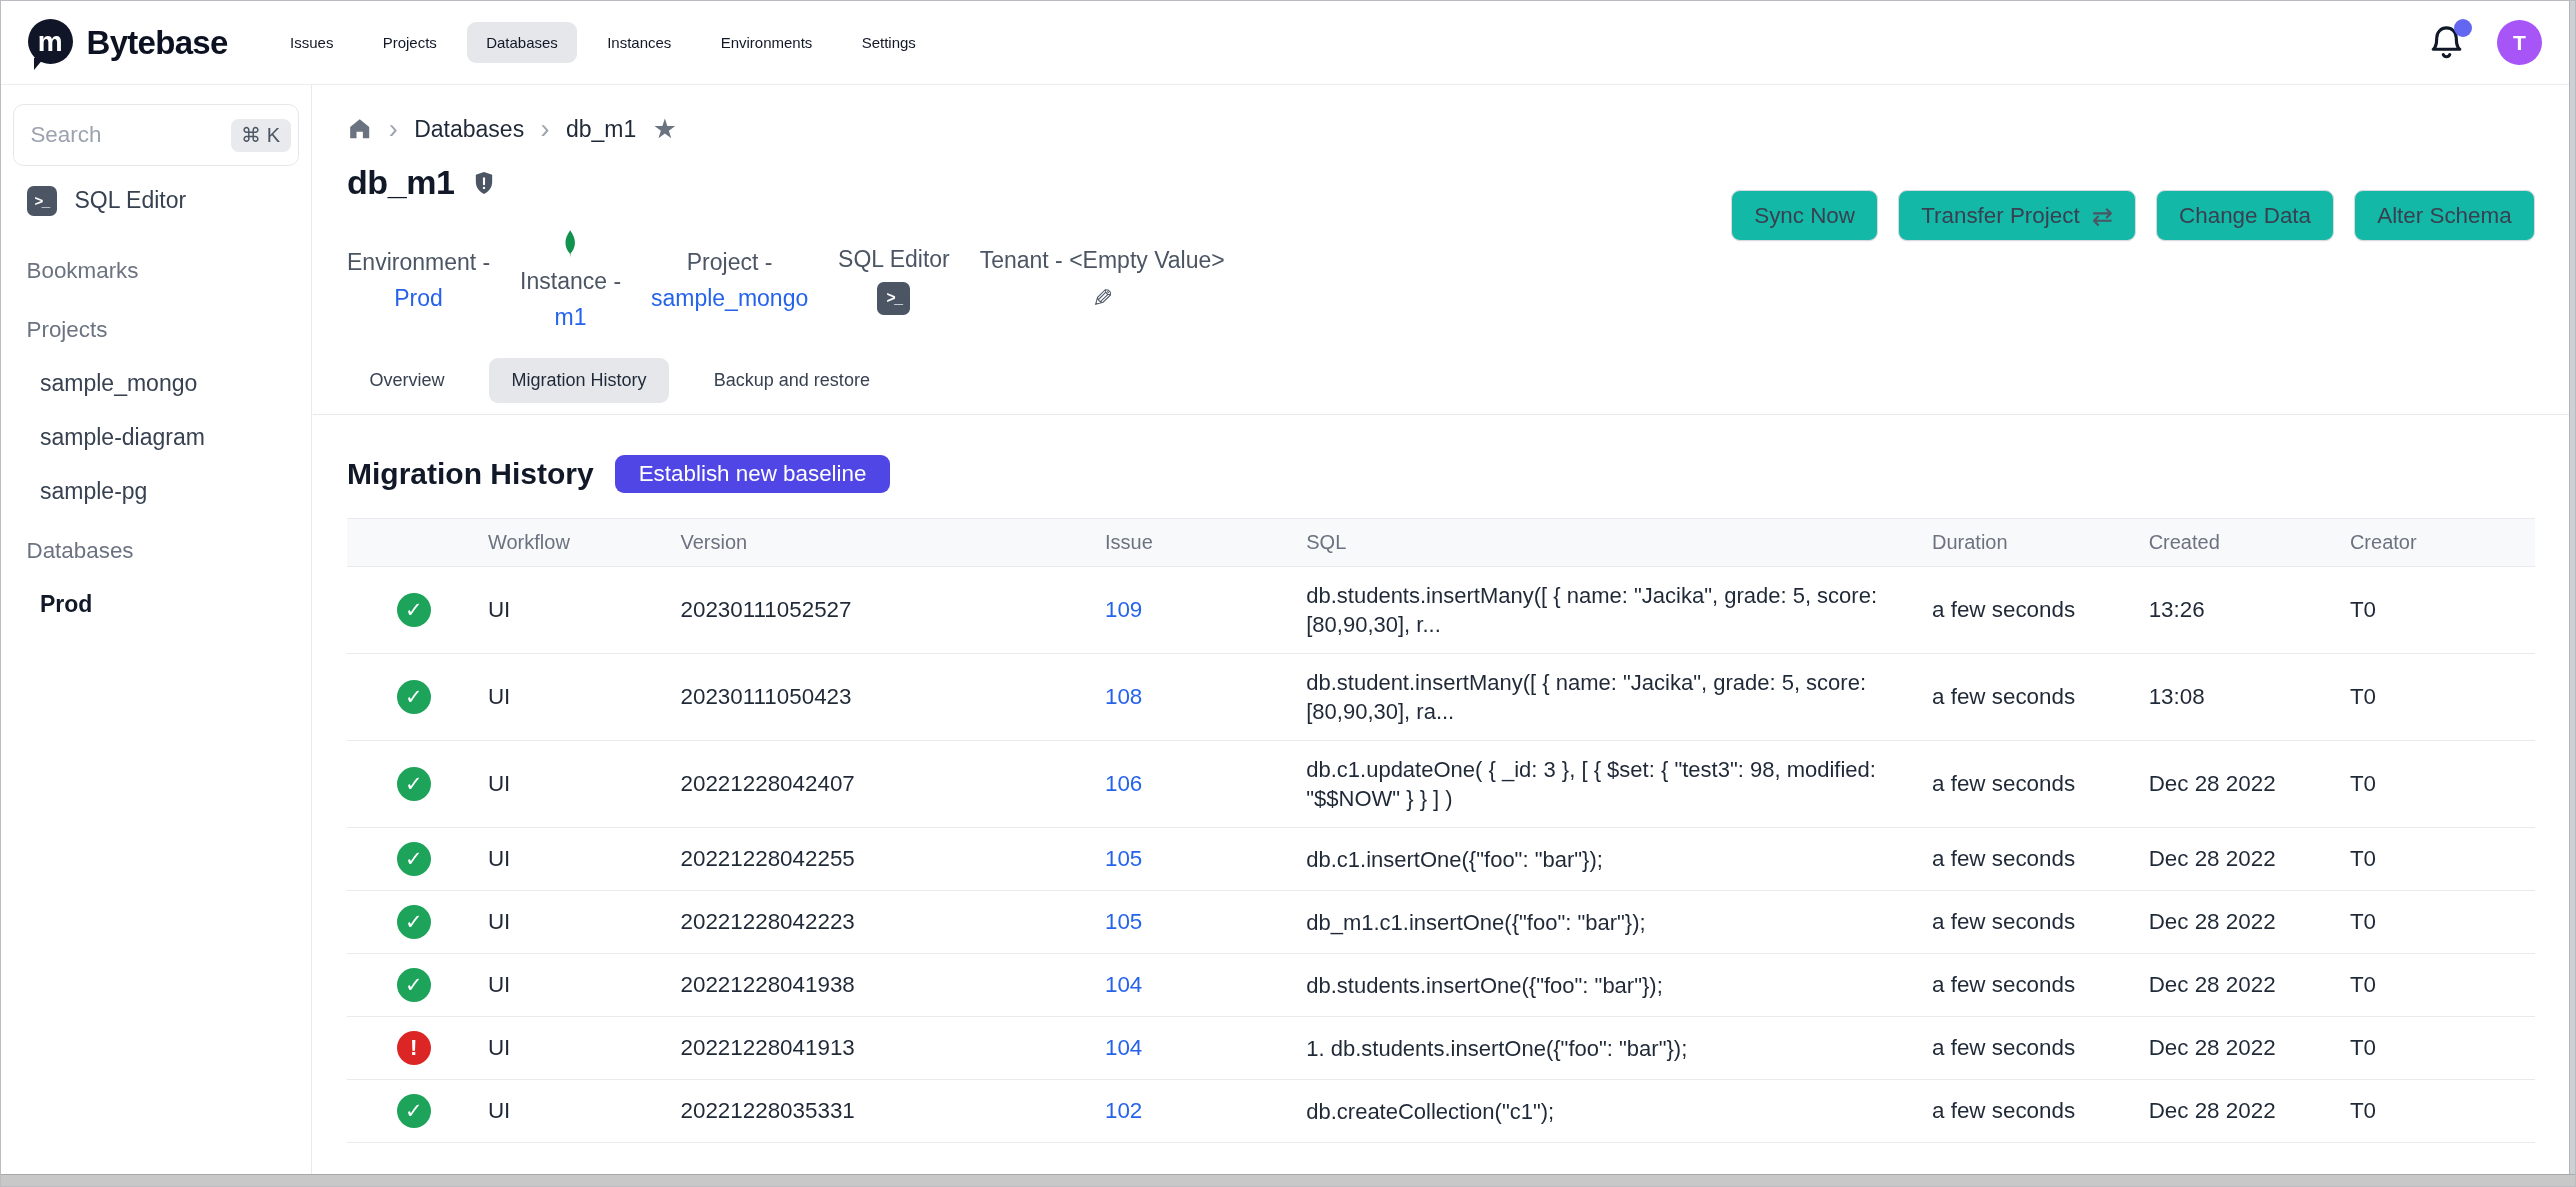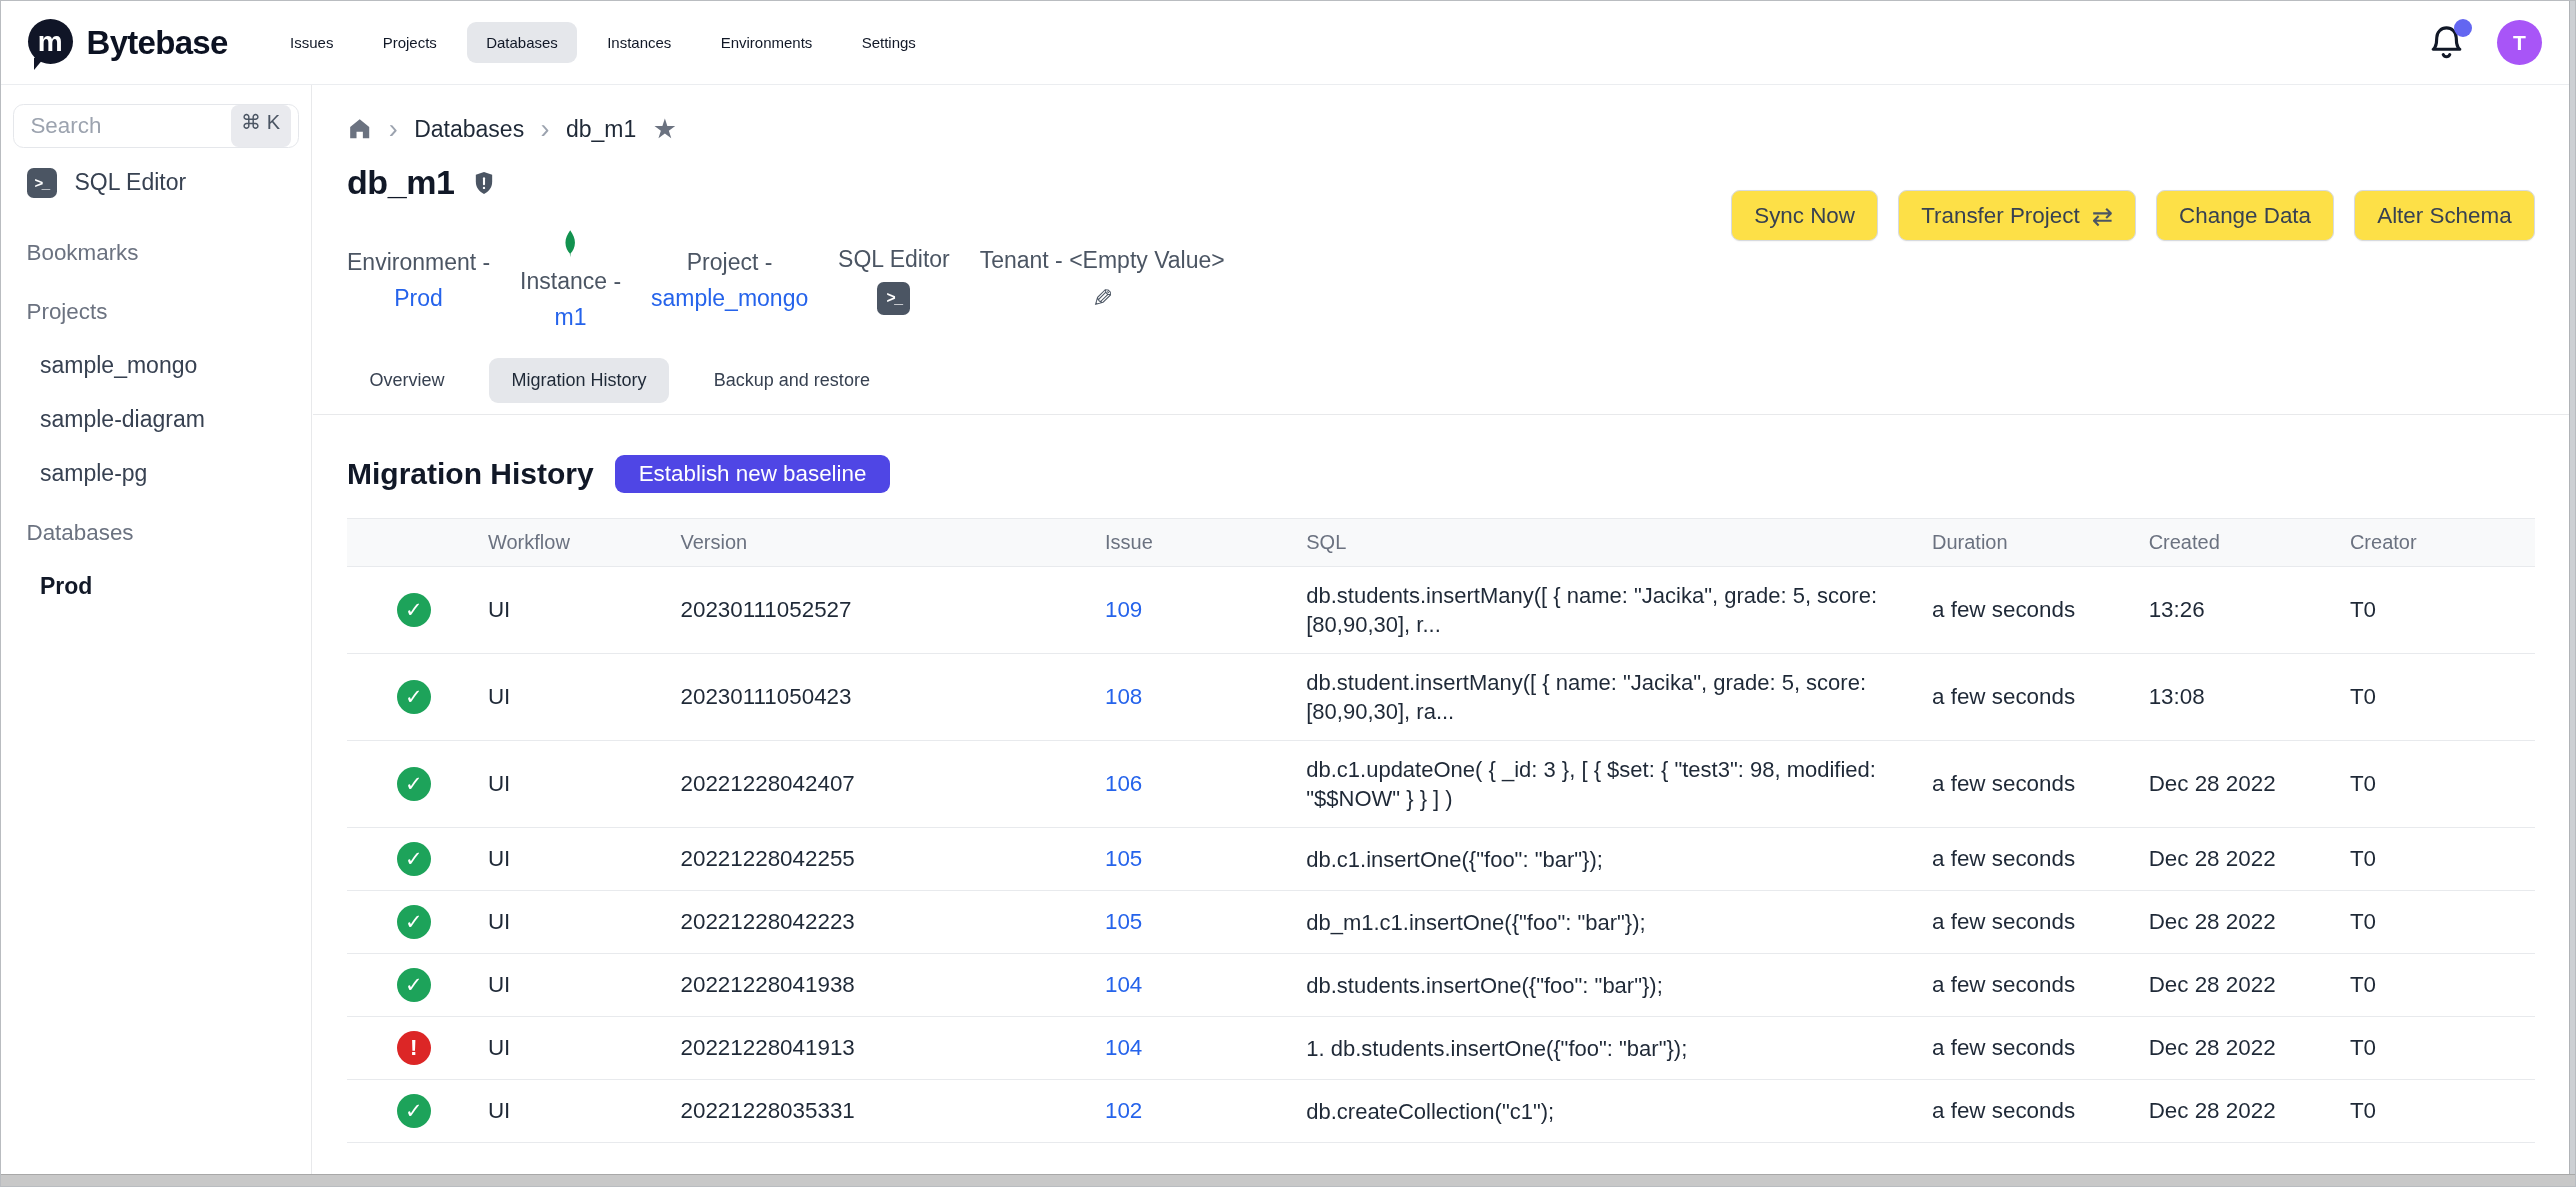--- a/index.html
+++ b/index.html
@@ -22,21 +22,21 @@
   .nav-link { font-size:15px; color:#111827; padding:12px 19.4px; border-radius:9px; cursor:pointer; white-space:nowrap; }
   .nav-link.active-true { background:#e5e7eb; }
   .nav-right { margin-left:auto; display:flex; align-items:center; gap:31px; }
   .bell-wrap { position:relative; width:39px; height:39px; cursor:pointer; }
   .bell-wrap svg { width:39px; height:39px; }
   .bell-dot { position:absolute; top:-4.5px; right:-6px; width:18px; height:18px; border-radius:50%; background:#6366f1; }
   .avatar { width:45px; height:45px; border-radius:50%; background:#a855f7; color:#fff; font-size:21px; font-weight:700; display:flex; align-items:center; justify-content:center; cursor:pointer; }
 
   
   .sidebar { position:absolute; top:84px; left:0; width:311px; bottom:12px; background:#fff; border-right:1.5px solid #e8e9eb; padding:19.4px 12px 0 12px; }
-  .search-box { display:flex; height:44px; border:1.5px solid #e5e7eb; border-radius:10.5px; padding:0 7.5px 0 16.4px; }
+  .search-box { display:flex; align-items:center; height:62px; border:1.5px solid #e5e7eb; border-radius:10.5px; padding:0 7.5px 0 16.4px; }
   .search-input { flex:1; border:none; outline:none; font-size:22.4px; color:#111827; font-family:inherit; min-width:0; }
   .search-input::placeholder { color:#9ca3af; }
   .kbd-badge { background:#e9eaee; border-radius:7.5px; padding:4.5px 10.5px; font-size:20px; color:#4b5563; white-space:nowrap; }
   .side-item { display:flex; align-items:center; gap:18px; padding:0 0 0 13.5px; height:48px; font-size:23px; color:#374151; cursor:pointer; margin-top:10.5px; }
   .side-item:first-of-type { margin-top:30px; }
   .side-icon { width:30px; height:30px; display:flex; align-items:center; justify-content:center; flex:none; }
   .side-icon svg { width:27px; height:27px; }
   .term-icon { width:30px; height:30px; background:#4b5563; border-radius:6.7px; color:#fff; font-size:15px; font-weight:700; display:flex; align-items:center; justify-content:center; letter-spacing:-1.5px; }
   .side-section { font-size:22.4px; color:#6b7280; padding-left:13.5px; margin-top:33px; }
   .side-sub { font-size:23px; color:#374151; padding-left:27px; margin-top:27px; cursor:pointer; }
@@ -57,21 +57,21 @@
   .title-shield svg { width:28px; height:28px; display:block; }
 
   .meta-row { display:flex; align-items:center; gap:13.5px; margin-top:27px; font-size:23px; color:#4b5563; flex-wrap:nowrap; }
   .meta-group { display:flex; align-items:center; gap:9px; margin-right:16.4px; white-space:nowrap;flex-direction:column; }
   .meta-link { color:#2563eb; cursor:pointer; }
   .mongo-leaf svg { width:16.4px; height:30px; display:block; }
   .mini-term { width:33px; height:33px; background:#4b5563; border-radius:6.7px; color:#fff; font-size:15.7px; font-weight:700; display:flex; align-items:center; justify-content:center; letter-spacing:-1.5px; cursor:pointer; }
   .pencil { font-size:25.4px; color:#4b5563; cursor:pointer; transform:scaleX(-1); display:inline-block; }
 
   .actions { position:absolute; top:105px; right:34px; display:flex; gap:19.4px; }
-  .btn { display:flex; align-items:center; gap:12px; background:#fde047; border:1.5px solid #d7dadf; border-radius:9px; padding:0 22.4px; height:51px; font-size:22.4px; font-weight:500; color:#374151; cursor:pointer; box-shadow:0 0.7px 1.5px rgba(0,0,0,0.04); white-space:nowrap; }
+  .btn { display:flex; align-items:center; gap:12px; background:#14b8a6; border:1.5px solid #d7dadf; border-radius:9px; padding:0 22.4px; height:51px; font-size:22.4px; font-weight:500; color:#374151; cursor:pointer; box-shadow:0 0.7px 1.5px rgba(0,0,0,0.04); white-space:nowrap; }
   .transfer-glyph { font-size:25.4px; color:#4b5563; }
 
   .tabs { display:flex; align-items:center; gap:22.4px; margin-top:27px; }
   .tab { font-size:18px; color:#374151; padding:12px 22.4px; border-radius:9px; cursor:pointer; white-space:nowrap; }
   .tab.active-true { background:#e5e7eb; color:#1f2937; }
   .tab-divider { height:1.5px; background:#e8e9eb; margin:10.5px -34px 0 -34px; }
 
   .section-head { display:flex; align-items:center; gap:21px; margin-top:40px; }
   .section-title { font-size:30px; font-weight:700; color:#111827; }
   .baseline-btn { background:#4f46e5; color:#fff; font-size:22.4px; font-weight:500; border:none; border-radius:9px; padding:0 24px; height:38px; cursor:pointer; white-space:nowrap; }

